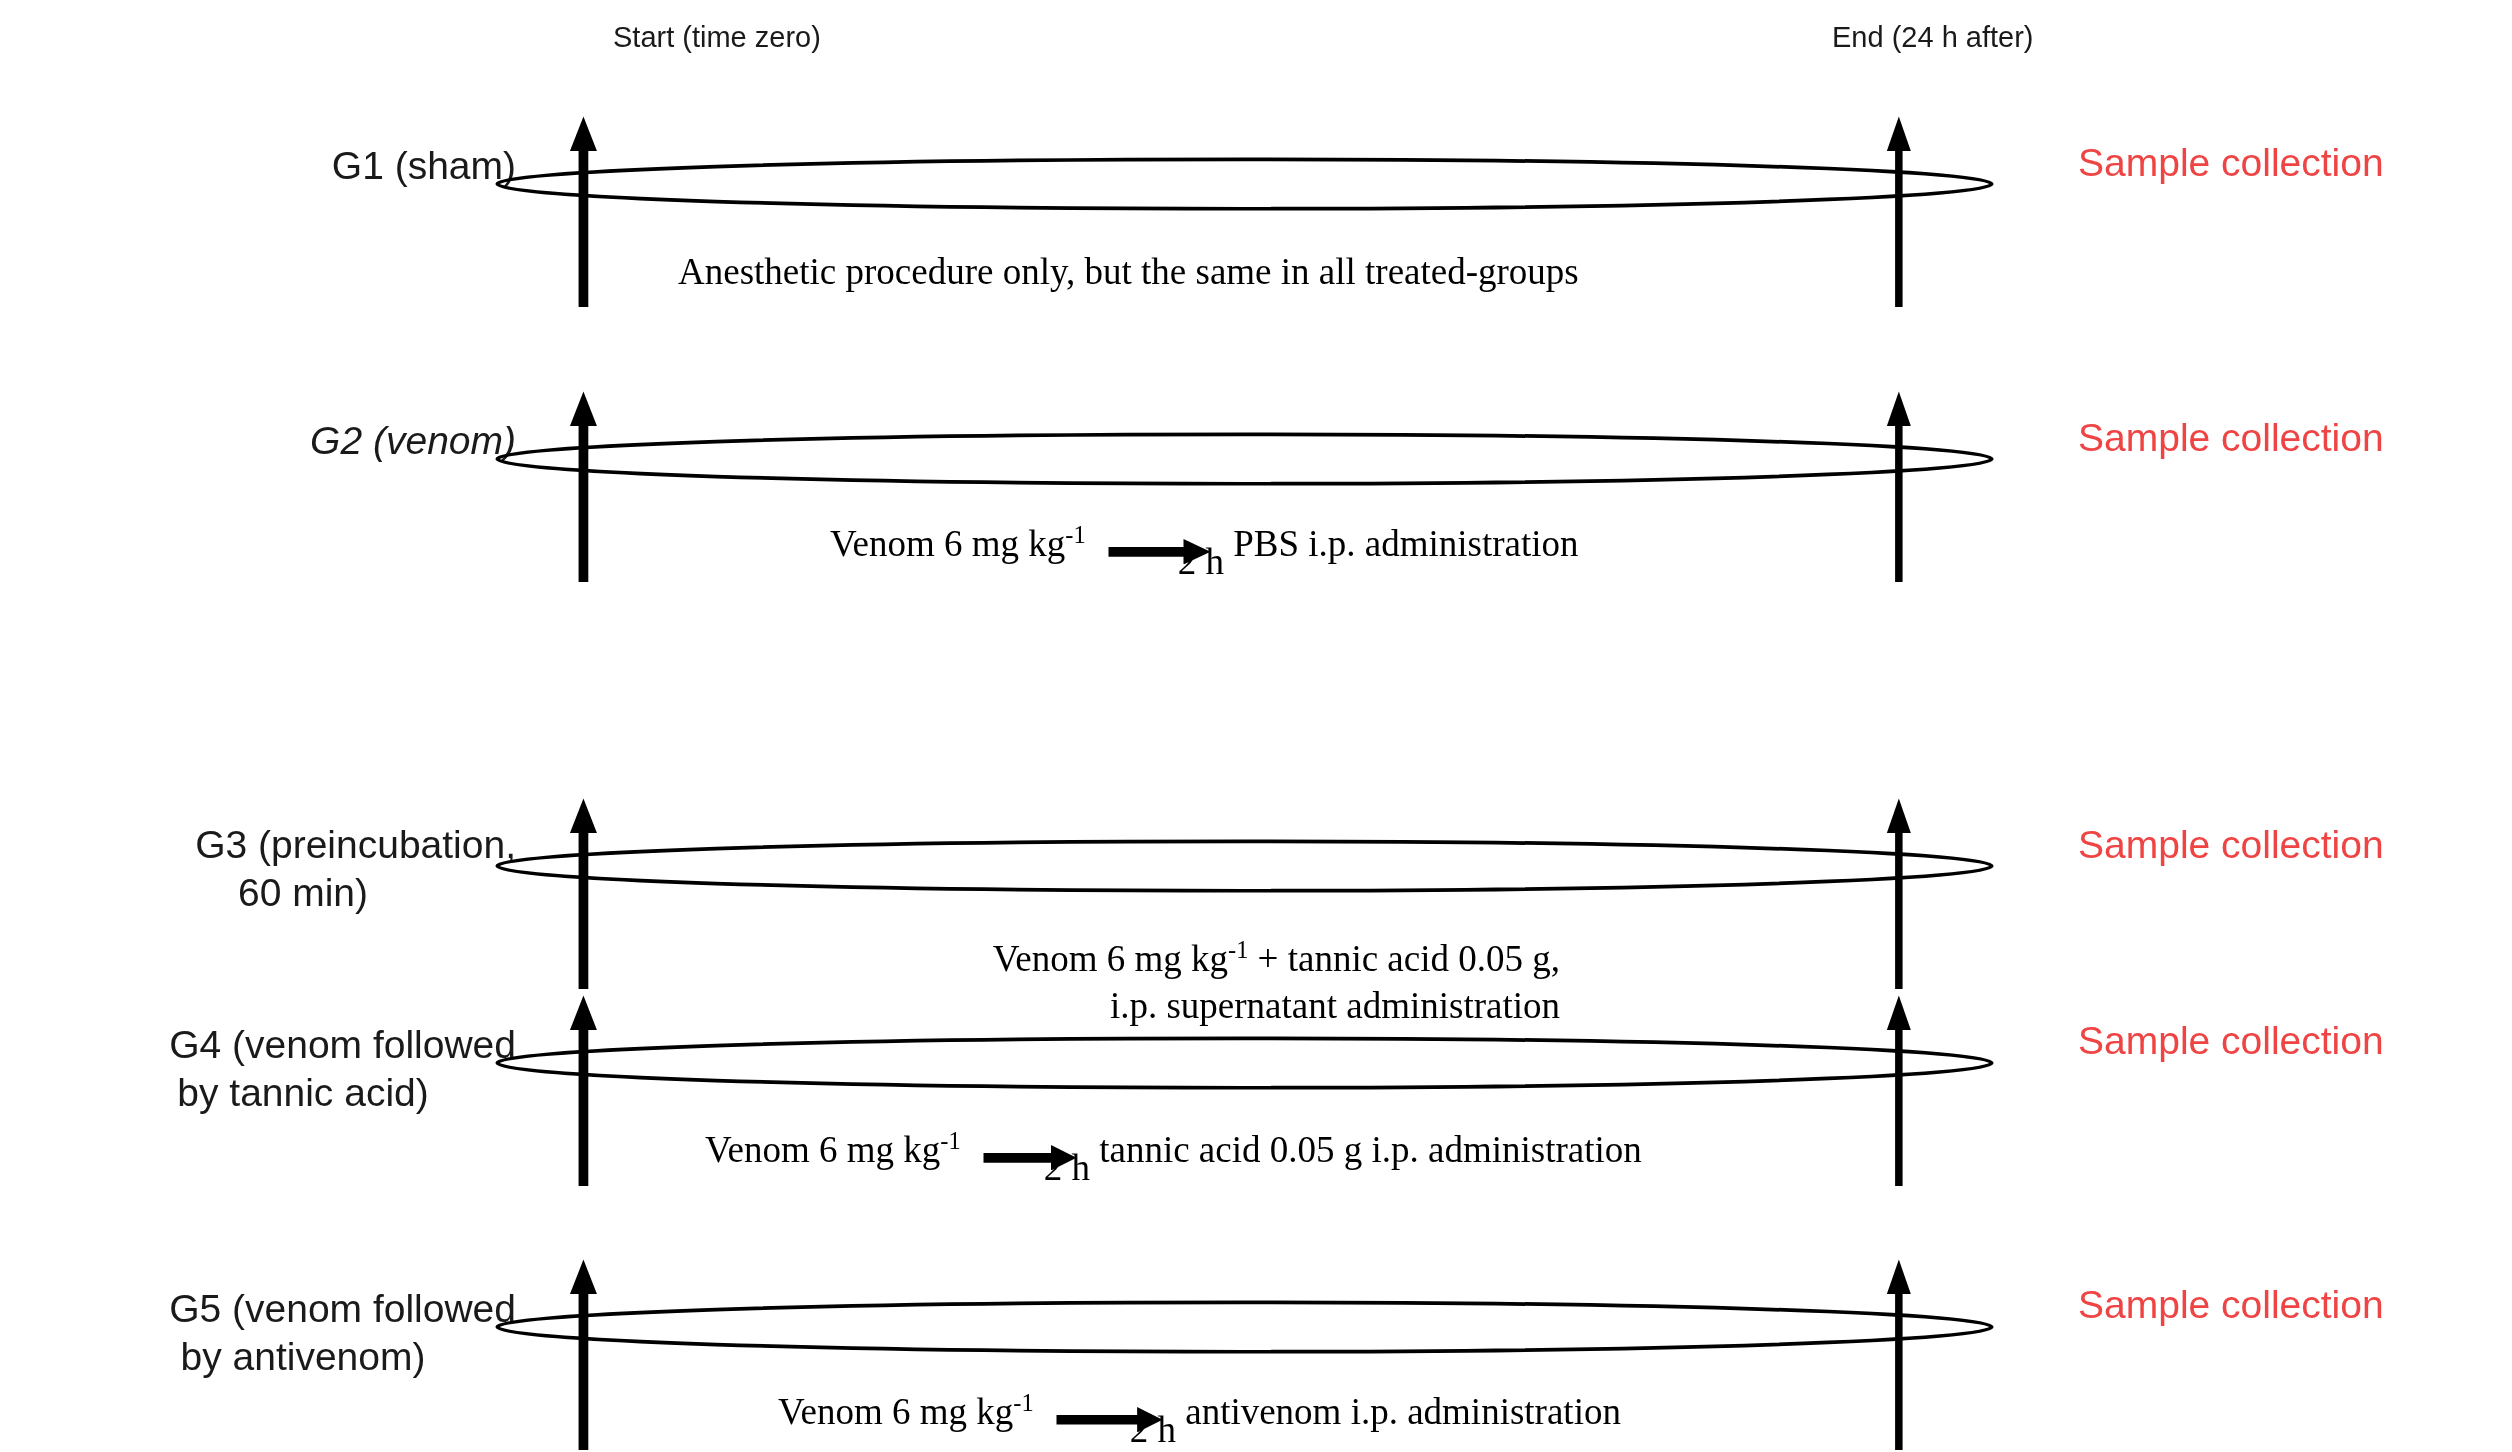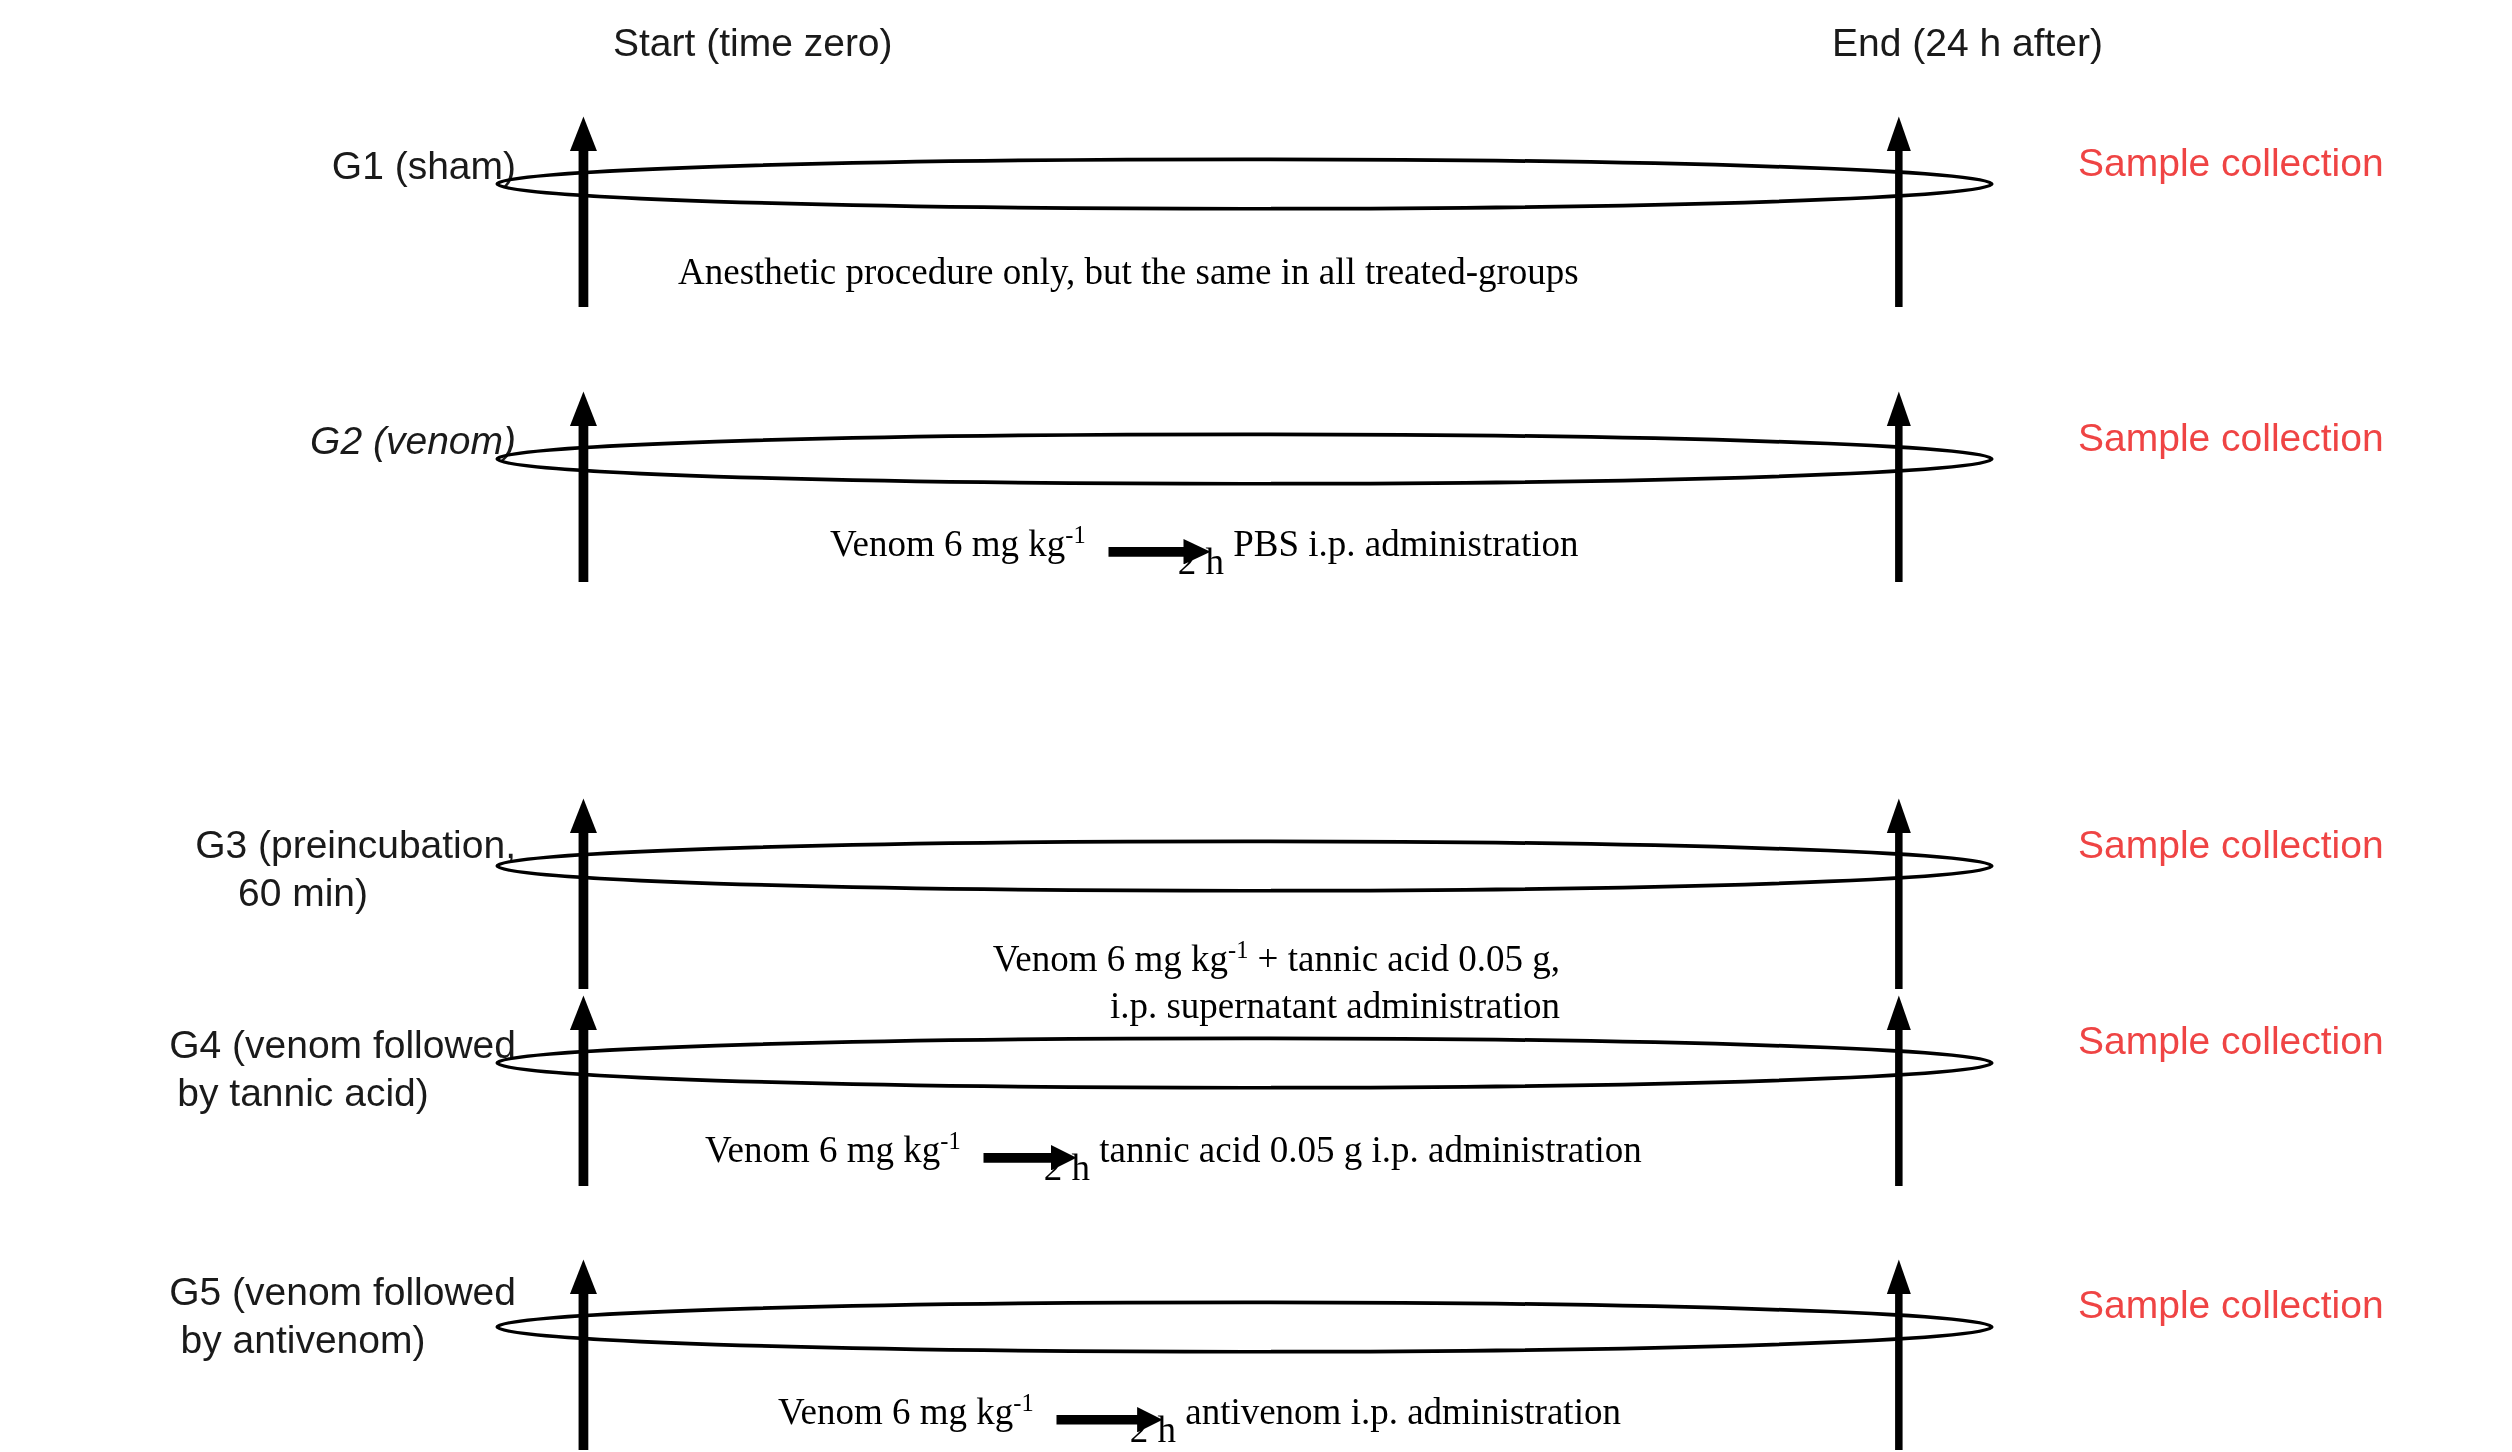--- a/index.html
+++ b/index.html
@@ -14,21 +14,21 @@
     overflow: hidden;
     font-family: "Liberation Sans", sans-serif;
     color: #000000;
     -webkit-font-smoothing: antialiased;
   }
 
   
   .header-label {
     position: absolute;
     font-family: "Liberation Sans", sans-serif;
-    font-size: 39px;
+    font-size: 29px;
     line-height: 1.15;
     color: #1a1a1a;
     white-space: nowrap;
   }
   #hdr-start { left: 613px; top: 21px; }
   #hdr-end   { left: 1832px; top: 21px; }
 
   
   .row {
     position: absolute;
@@ -244,21 +244,21 @@
       </span>
       <span class="arrow-2h">2 h</span>
     </span>
     <span>tannic acid 0.05  g i.p. administration</span>
   </div>
 
   <div class="sample-label" style="top:82px;">Sample collection</div>
 </div>
 
 <div class="row" style="top:1222px;height:232px;">
-  <div class="group-label" style="top:46px;">
+  <div class="group-label" style="top:63px;">
     <span class="l1">G5 (venom followed</span>
     <span class="l2">by antivenom)</span>
   </div>
 
   <div class="timeline" style="top:33px;">
     <svg width="1544" height="195" viewBox="0 0 2060 260" xmlns="http://www.w3.org/2000/svg">
       <ellipse cx="1000" cy="96" rx="997" ry="33" fill="none" stroke="#000000" stroke-width="5"></ellipse>
       <g>
         <line x1="118" y1="260" x2="118" y2="32" stroke="#000000" stroke-width="13"></line>
         <polygon points="118,6 100,52 136,52" fill="#000000"></polygon>

